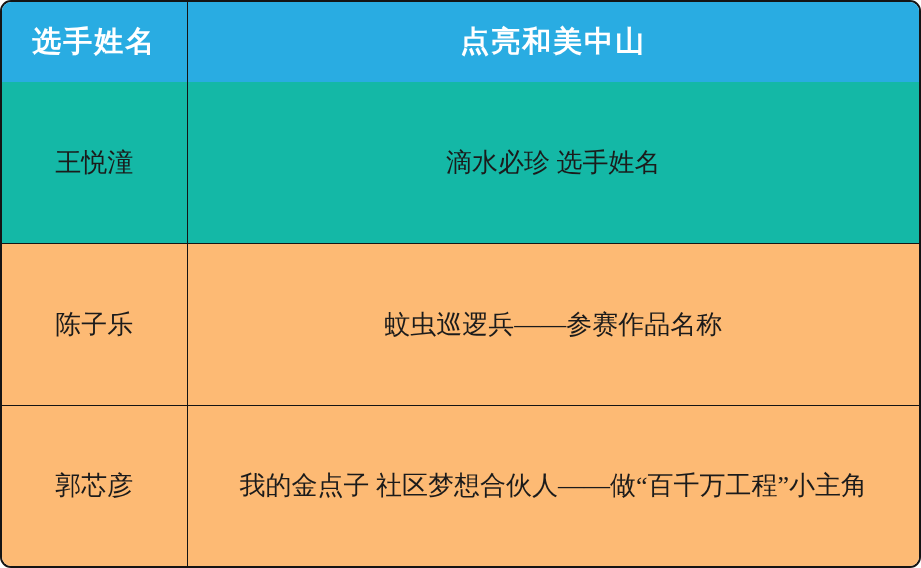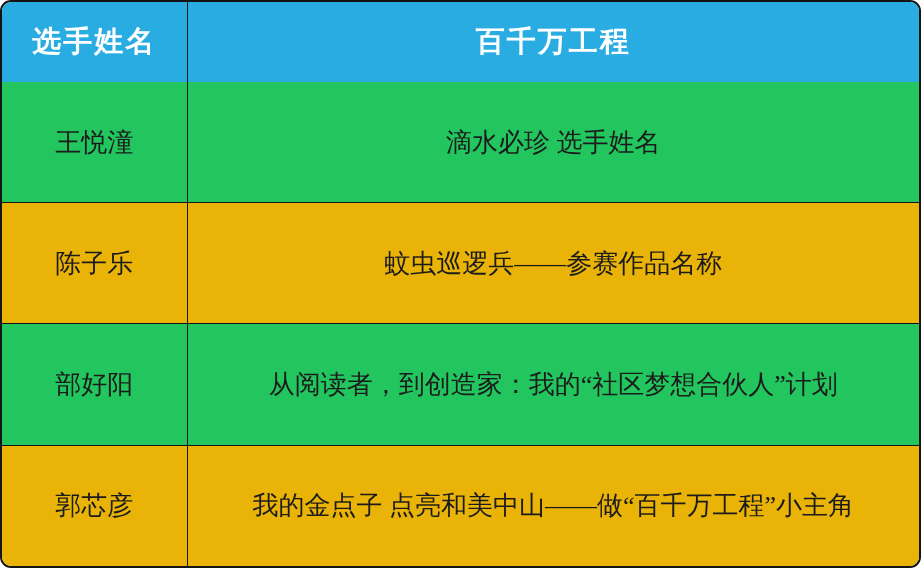--- a/index.html
+++ b/index.html
@@ -47,50 +47,46 @@
     font-size: 29px;
     letter-spacing: 2px;
     font-family: "Liberation Sans", "DejaVu Sans", sans-serif;
   }
   tbody td {
     height: 80px;
     font-size: 26px;
     color: #1b1b1b;
     font-family: "Liberation Serif", "DejaVu Serif", serif;
   }
-  tbody tr.row-even { background: #22c55e; }
-  tbody tr.row-odd  { background: #eab308; }
+  tbody tr.row-even { background: #14b8a6; }
+  tbody tr.row-odd  { background: #fdba74; }
 </style>
 </head>
 <body>
 
 <div class="table-wrap">
   <table class="roster">
     <colgroup>
       <col class="col-name">
       <col class="col-work">
     </colgroup>
     <thead>
       <tr>
         <th>选手姓名</th>
-        <th>百千万工程</th>
+        <th>点亮和美中山</th>
       </tr>
     </thead>
     <tbody>
       <tr class="row-even">
         <td>王悦潼</td>
         <td>滴水必珍 选手姓名</td>
       </tr>
       <tr class="row-odd">
         <td>陈子乐</td>
         <td>蚊虫巡逻兵——参赛作品名称</td>
       </tr>
-      <tr class="row-even">
-        <td>部好阳</td>
-        <td>从阅读者，到创造家：我的“社区梦想合伙人”计划</td>
-      </tr>
       <tr class="row-odd">
         <td>郭芯彦</td>
-        <td>我的金点子 点亮和美中山——做“百千万工程”小主角</td>
+        <td>我的金点子 社区梦想合伙人——做“百千万工程”小主角</td>
       </tr>
     </tbody>
   </table>
 </div>
 
 </body></html>

